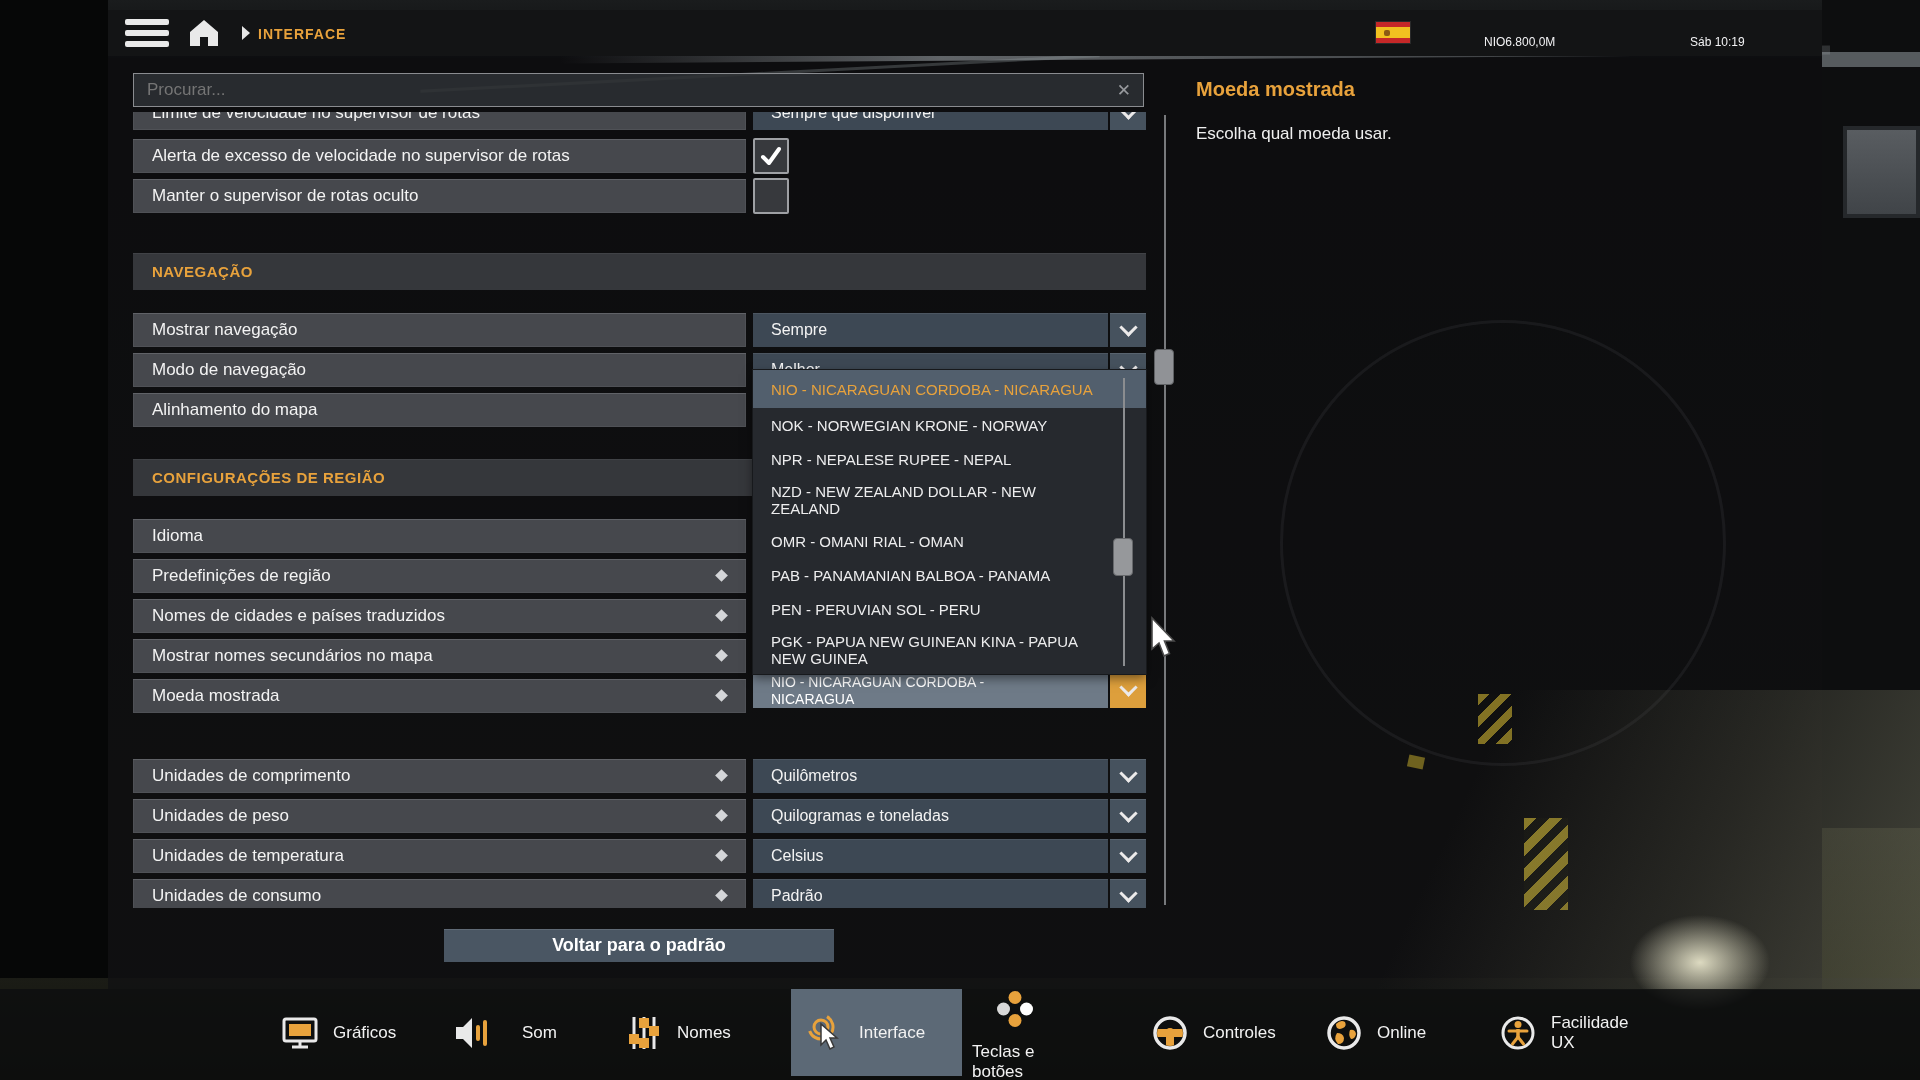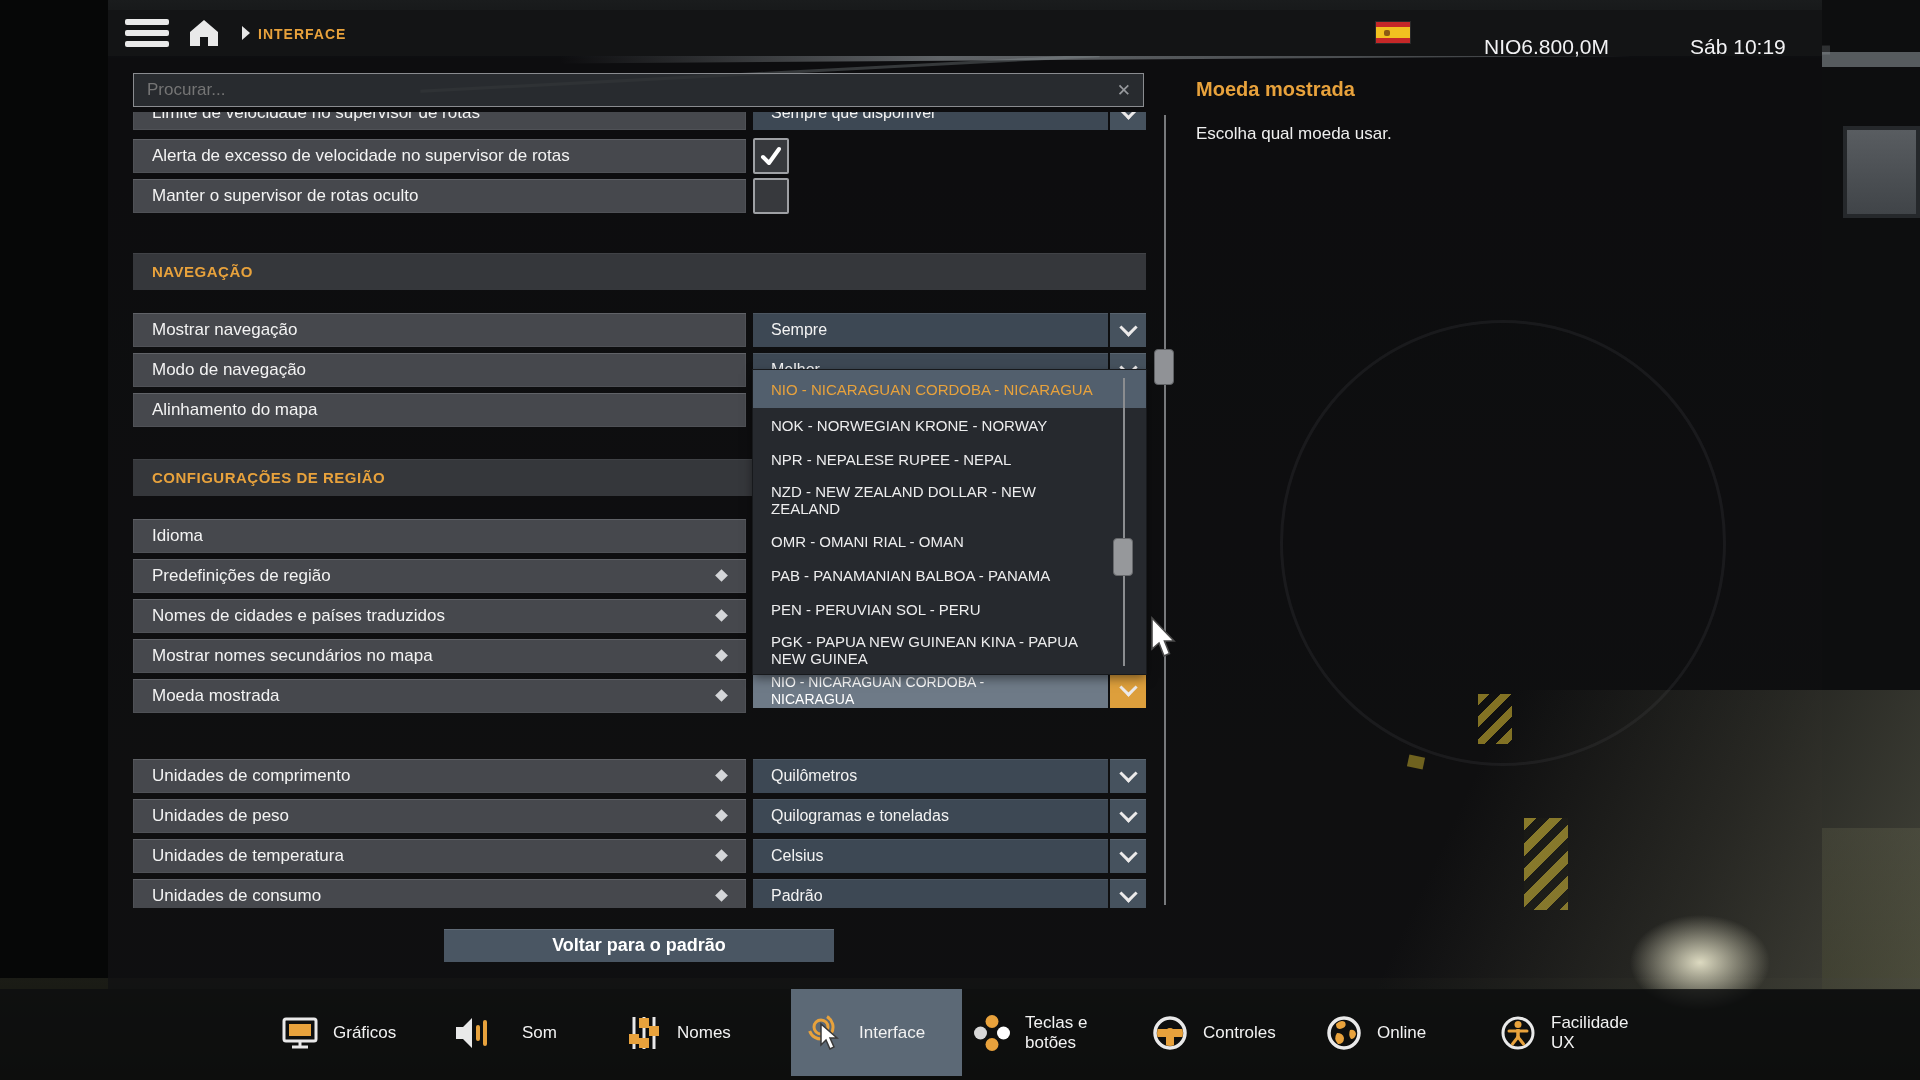--- a/index.html
+++ b/index.html
@@ -30,21 +30,21 @@
   .st-yellowbit{left:1408px;top:756px;width:16px;height:12px;background:#6f621f;transform:rotate(12deg);}
   .st-floorband{left:1150px;top:690px;width:770px;height:300px;
     background:linear-gradient(115deg,transparent 40%,rgba(95,95,78,.30) 70%,rgba(140,140,115,.42));}
   .st-brightspot{left:1630px;top:915px;width:140px;height:95px;
     background:radial-gradient(closest-side,rgba(236,233,206,.92),rgba(236,233,206,0));}
 
   
   #panel-overlay{left:108px;top:10px;width:1714px;height:979px;background:rgba(14,15,17,.62);z-index:1;}
   #topbar{left:108px;top:10px;width:1714px;height:46px;background:#131415;z-index:3;}
   .burger-bar{position:absolute;left:0;width:44px;height:6px;background:#e9e9e9;border-radius:2px;}
-  .topbar-text{top:25px;font-size:21px;color:#f2f2f4;}
+  .topbar-text{top:25px;font-size:12px;color:#f2f2f4;}
 
   
   #search{left:133px;top:73px;width:1011px;height:34px;background:rgba(46,49,53,.85);
     border:1px solid #8a8c90;box-sizing:border-box;display:flex;align-items:center;z-index:3;}
   #search input{flex:1;background:transparent;border:none;outline:none;color:#f0abfc;
     font-size:17px;font-family:"Liberation Sans",sans-serif;padding-left:13px;}
   #search .clear{color:#97999d;font-size:17px;padding-right:12px;cursor:default;}
 
   
   #viewport{left:133px;top:112px;width:1013px;height:796px;overflow:hidden;z-index:3;}
@@ -386,21 +386,21 @@
 
 <div class="tab" style="left:806px;">
   <svg class="ticon" viewBox="0 0 40 40">
     <circle cx="15" cy="14" r="7" fill="none" stroke="#e8a23c" stroke-width="3"></circle>
     <circle cx="15" cy="14" r="12" fill="none" stroke="#e8a23c" stroke-width="3" stroke-dasharray="46 30" transform="rotate(-60 15 14)"></circle>
     <polygon points="15,11 15,32 20,27 24,36 28,34 24,25 31,25" fill="#fff" stroke="#3a3a3a" stroke-width="1.5"></polygon>
   </svg>
   <div class="tlabel">Interface</div>
 </div>
 
-<div class="tab" style="left:972px;">
+<div class="tab" style="left:972px;flex-direction:column;">
   <svg class="ticon" viewBox="0 0 40 40">
     <circle cx="20" cy="8.5" r="6.5" fill="#e8a23c"></circle>
     <circle cx="8.5" cy="20" r="6.5" fill="#d8d8d8"></circle>
     <circle cx="31.5" cy="20" r="6.5" fill="#ffffff"></circle>
     <circle cx="20" cy="31.5" r="6.5" fill="#e8a23c"></circle>
   </svg>
   <div class="tlabel">Teclas e botões</div>
 </div>
 
 <div class="tab" style="left:1150px;">

